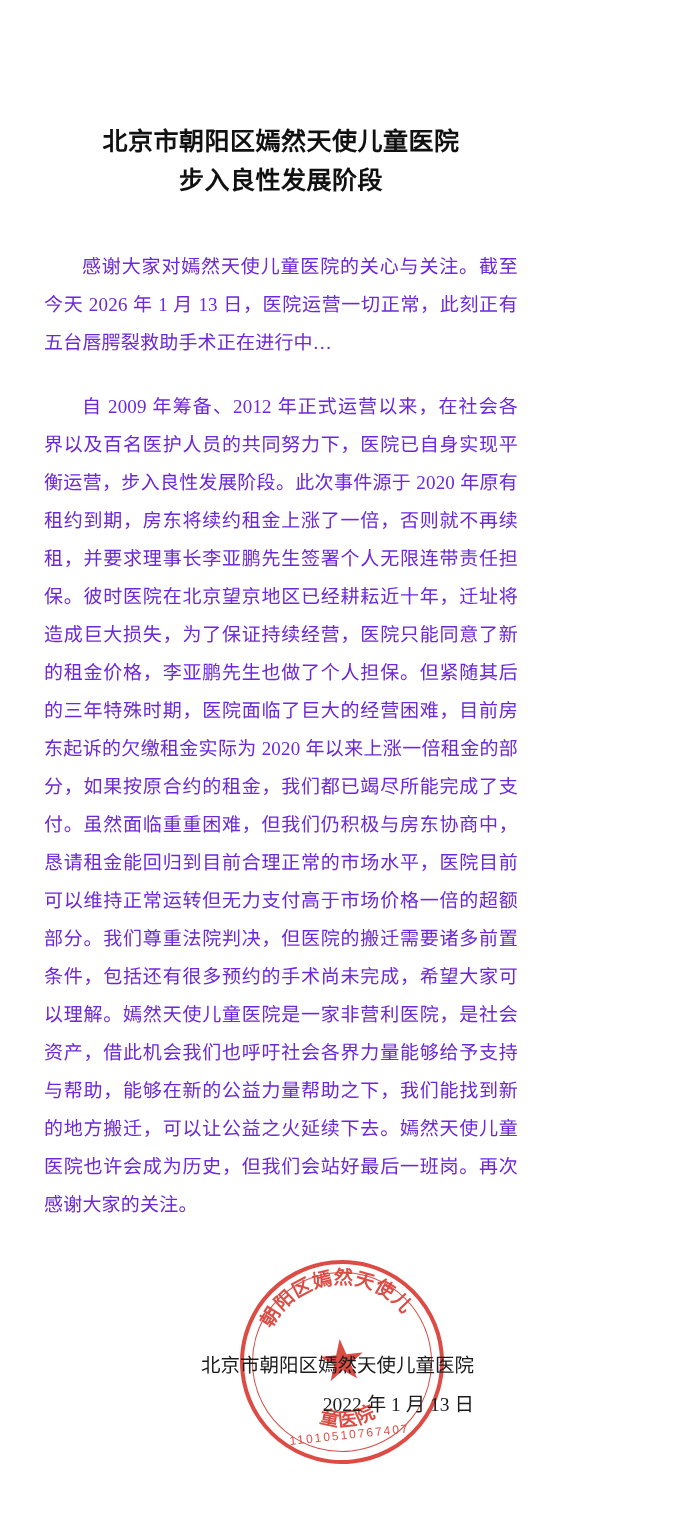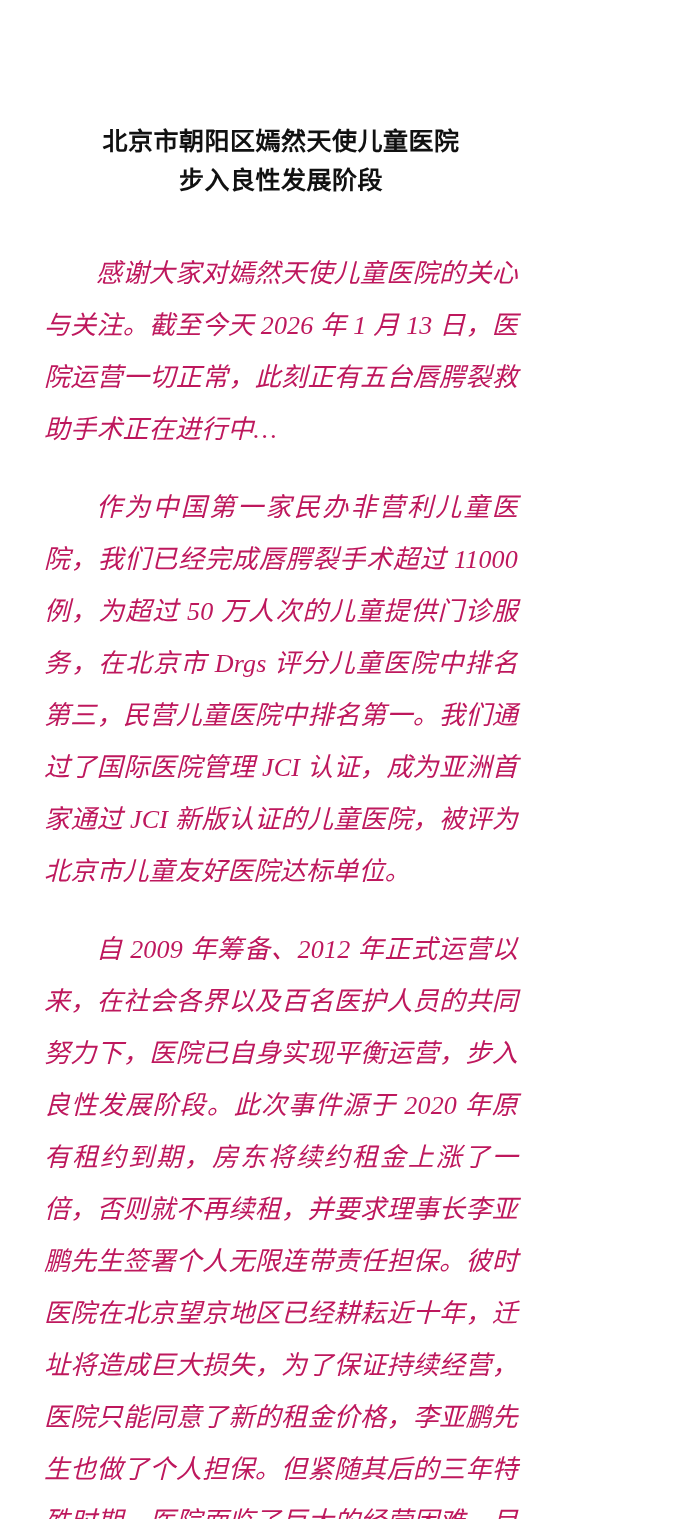--- a/index.html
+++ b/index.html
@@ -33,29 +33,28 @@
     color: #111;
     font-family: "Liberation Sans", "DejaVu Sans", sans-serif;
   }
   .doc-title .line {
     display: block;
   }
   .body-text {
     margin-top: 48px;
   }
   .para {
-    font-size: 26px;
+    font-size: 19px;
     line-height: 2.0;
     text-align: justify;
     text-justify: inter-ideograph;
     text-indent: 2em;
     margin: 0 0 26px 0;
-    color: #be185d;
+    color: #6d28d9;
     letter-spacing: 0.2px;
-    font-style: italic;
   }
   .para:last-child {
     margin-bottom: 0;
   }
   .signature-block {
     margin-top: 36px;
     position: relative;
     height: 210px;
   }
   .stamp {
@@ -159,21 +158,20 @@
 
 <div class="page">
 
   <h1 class="doc-title">
     <span class="line">北京市朝阳区嫣然天使儿童医院</span>
     <span class="line">步入良性发展阶段</span>
   </h1>
 
   <div class="body-text">
     <p class="para">感谢大家对嫣然天使儿童医院的关心与关注。截至今天 2026 年 1 月 13 日，医院运营一切正常，此刻正有五台唇腭裂救助手术正在进行中…</p>
-    <p class="para">作为中国第一家民办非营利儿童医院，我们已经完成唇腭裂手术超过 11000 例，为超过 50 万人次的儿童提供门诊服务，在北京市 Drgs 评分儿童医院中排名第三，民营儿童医院中排名第一。我们通过了国际医院管理 JCI 认证，成为亚洲首家通过 JCI 新版认证的儿童医院，被评为北京市儿童友好医院达标单位。</p>
     <p class="para">自 2009 年筹备、2012 年正式运营以来，在社会各界以及百名医护人员的共同努力下，医院已自身实现平衡运营，步入良性发展阶段。此次事件源于 2020 年原有租约到期，房东将续约租金上涨了一倍，否则就不再续租，并要求理事长李亚鹏先生签署个人无限连带责任担保。彼时医院在北京望京地区已经耕耘近十年，迁址将造成巨大损失，为了保证持续经营，医院只能同意了新的租金价格，李亚鹏先生也做了个人担保。但紧随其后的三年特殊时期，医院面临了巨大的经营困难，目前房东起诉的欠缴租金实际为 2020 年以来上涨一倍租金的部分，如果按原合约的租金，我们都已竭尽所能完成了支付。虽然面临重重困难，但我们仍积极与房东协商中，恳请租金能回归到目前合理正常的市场水平，医院目前可以维持正常运转但无力支付高于市场价格一倍的超额部分。我们尊重法院判决，但医院的搬迁需要诸多前置条件，包括还有很多预约的手术尚未完成，希望大家可以理解。嫣然天使儿童医院是一家非营利医院，是社会资产，借此机会我们也呼吁社会各界力量能够给予支持与帮助，能够在新的公益力量帮助之下，我们能找到新的地方搬迁，可以让公益之火延续下去。嫣然天使儿童医院也许会成为历史，但我们会站好最后一班岗。再次感谢大家的关注。</p>
   </div>
 
   <div class="signature-block">
 
     <div class="stamp">
       <div class="stamp-inner"></div>
       <svg class="stamp-arc" viewBox="0 0 196 196">
         <defs>
           <path id="arcTop" d="M 20,98 A 78,78 0 0 1 176,98"></path>

